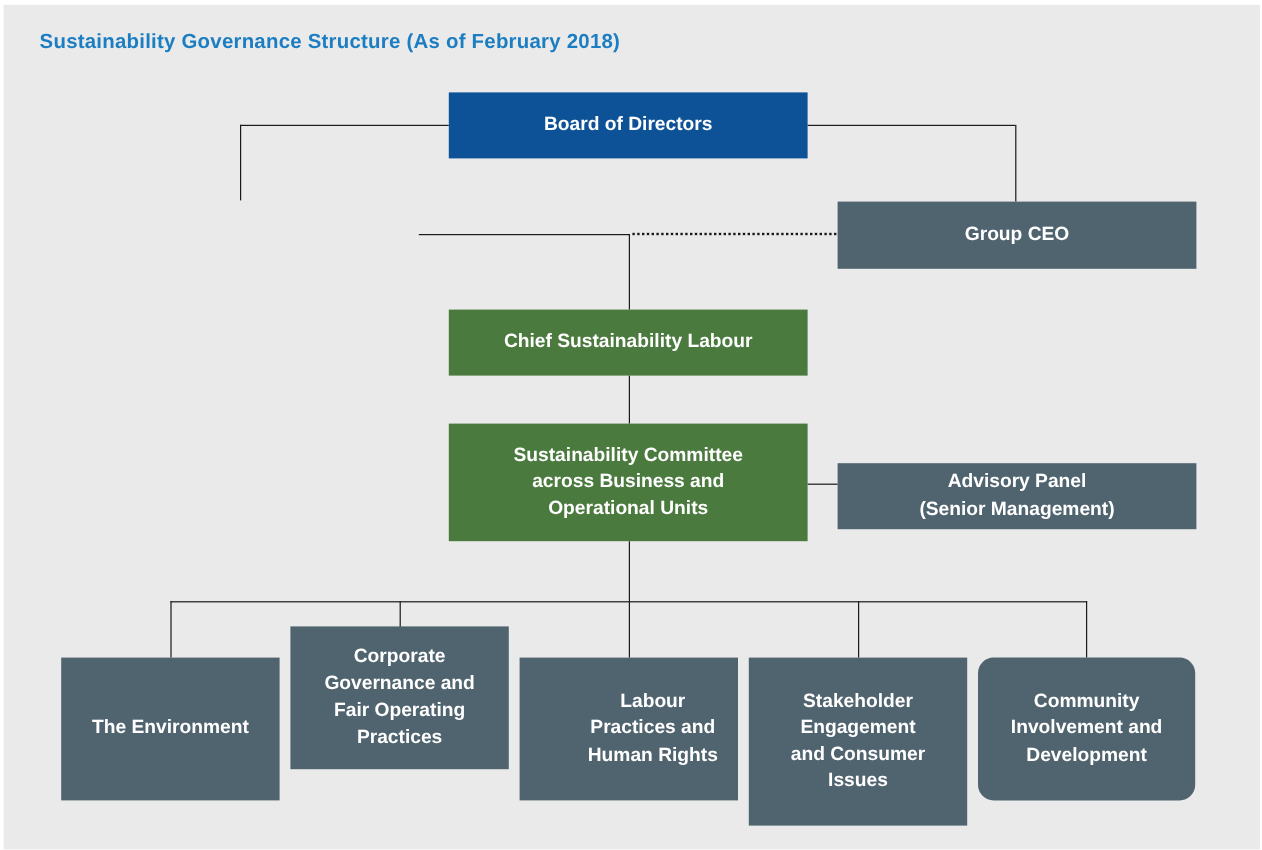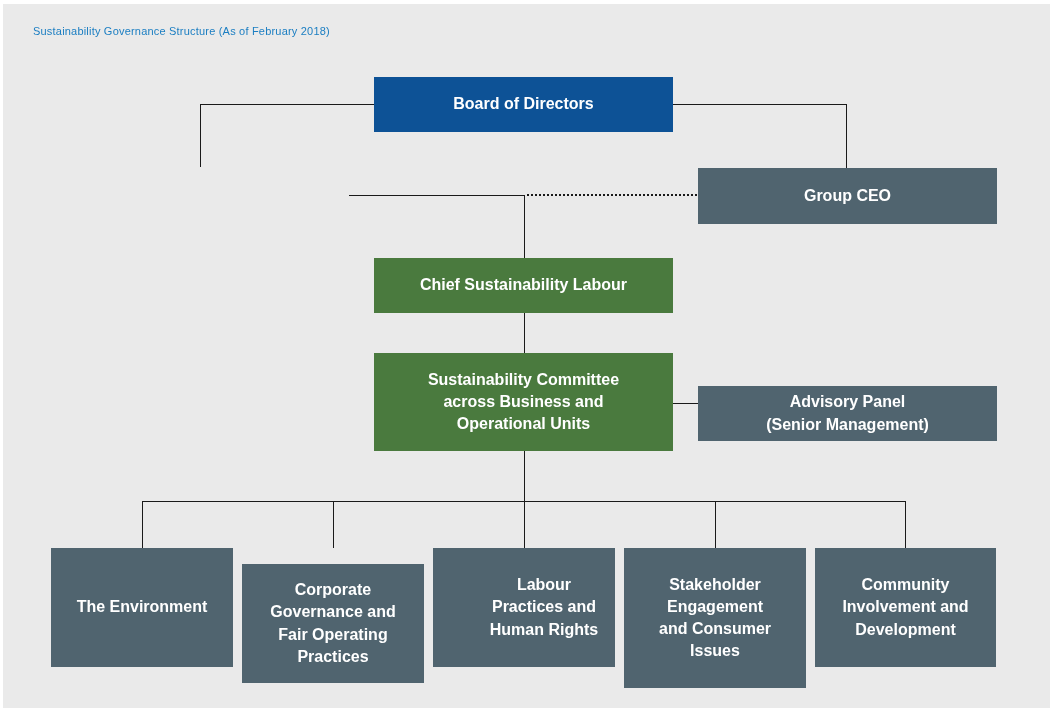--- a/index.html
+++ b/index.html
@@ -14,22 +14,22 @@
     overflow:hidden;
   }
   .bg{
     position:absolute;
     left:3px;top:4px;right:2px;bottom:0;
     background:var(--background,#eaeaea);
   }
   .chart-title{
     position:absolute;
     left:33px;top:25px;
-    font-size:11px;
-    font-weight:normal;
+    font-size:17px;
+    font-weight:bold;
     color:var(--title-blue,#1b7ec2);
     letter-spacing:0.2px;
   }
   .node{
     position:absolute;
     display:flex;
     align-items:center;
     justify-content:center;
     text-align:center;
     color:var(--text-white,#ffffff);
@@ -45,24 +45,24 @@
   .fill-slate{background:var(--slate,#50646f);}
 
   
   .n-bod  {left:374px;top:77px; width:299px;height:55px;}
   .n-bsc  {left:51px; top:167px;width:298px;height:56px;}
   .n-ceo  {left:698px;top:168px;width:299px;height:56px;}
   .n-cso  {left:374px;top:258px;width:299px;height:55px;}
   .n-sc   {left:374px;top:353px;width:299px;height:98px;}
   .n-ap   {left:698px;top:386px;width:299px;height:55px;}
   .n-env  {left:51px; top:548px;width:182px;height:119px;}
-  .n-corp {left:242px;top:564px;width:182px;height:119px;}
+  .n-corp {left:242px;top:522px;width:182px;height:119px;}
   .n-lab  {left:433px;top:548px;width:182px;height:119px;padding-left:48px;}
   .n-stak {left:624px;top:548px;width:182px;height:140px;}
-  .n-comm {left:815px;top:548px;width:181px;height:119px;}
+  .n-comm {left:815px;top:548px;width:181px;height:119px;border-radius:13px;}
 
   
   .line{position:absolute;background:var(--line,#1a1a1a);}
   .hline{height:1px;}
   .vline{width:1px;}
   .dotline{
     position:absolute;
     height:0;
     border-top:2px dotted var(--line,#1a1a1a);
     background:none;

